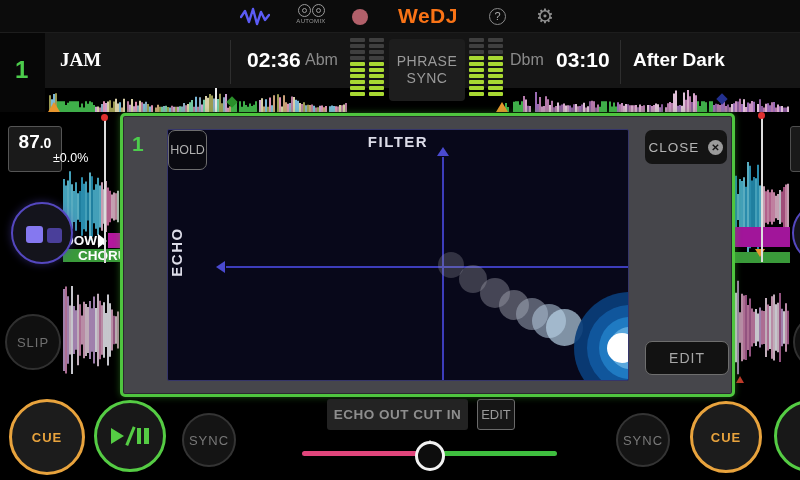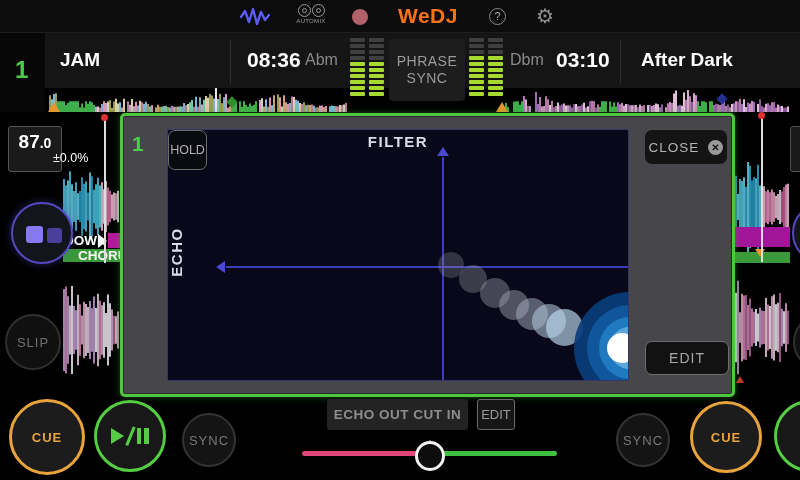--- a/index.html
+++ b/index.html
@@ -18,22 +18,22 @@
   .automix .lbl { font-size:6px; color:#9a9a9a; letter-spacing:.3px; margin-top:1px; }
   .rec-dot { left:352px; top:9px; width:16px; height:16px; border-radius:50%; background:#b2606a; }
   .help-btn { left:489px; top:8px; width:17px; height:17px; border:1.5px solid #8a8a8a; border-radius:50%; color:#aaa; font-size:11px; text-align:center; line-height:14px; }
   .gear { left:536px; top:4px; color:#8f8f8f; font-size:20px; }
 
   
   .deckband { position:absolute; left:45px; top:33px; width:755px; height:55px; background:#151515; }
   .left-black { position:absolute; left:0; top:33px; width:45px; height:79px; background:#070707; }
   .deck-num { position:absolute; left:15px; top:56px; color:#4ccc4c; font-size:24px; font-weight:bold; }
   .track-title { position:absolute; color:#fff; font-size:19px; font-weight:bold; }
-  .t1 { left:60px; top:49px; }
-  .t2 { left:633px; top:49px;margin-left:8px; }
+  .t1 { left:60px; top:49px;font-family:Liberation Serif, serif; }
+  .t2 { left:633px; top:49px; }
   .time { position:absolute; color:#fff; font-size:21px; font-weight:bold; }
   .time1 { left:247px; top:48px; }
   .time2 { left:556px; top:48px; }
   .keytxt { position:absolute; color:#8a8a8a; font-size:16px; }
   .key1 { left:305px; top:51px; }
   .key2 { left:510px; top:51px; }
   .vsep { position:absolute; width:1px; height:44px; top:40px; background:#2e2e2e; }
 
   .meter { position:absolute; top:38px; display:flex; gap:4px; }
   .meter .col { display:flex; flex-direction:column; gap:2px; }
@@ -135,21 +135,21 @@
     <div class="tb-item app-title">WeDJ</div>
     <div class="tb-item help-btn">?</div>
     <div class="tb-item gear">⚙</div>
   </div>
 
   <div class="deckband"></div>
   <div class="left-black"></div>
   <div class="deck-num">1</div>
   <div class="track-title t1">JAM</div>
   <div class="vsep" style="left:230px;"></div>
-  <div class="time time1">08:36</div>
+  <div class="time time1">02:36</div>
   <div class="keytxt key1">Abm</div>
   <div class="meter" id="meter1" style="left:350px;">
       <div class="col">
         <div class="seg" style="background: rgb(63, 63, 63);"></div>
         <div class="seg" style="background: rgb(63, 63, 63);"></div>
         <div class="seg" style="background: rgb(63, 63, 63);"></div>
         <div class="seg" style="background: rgb(63, 63, 63);"></div>
         <div class="seg" style="background: rgb(168, 216, 50);"></div>
         <div class="seg" style="background: rgb(168, 216, 50);"></div>
         <div class="seg" style="background: rgb(168, 216, 50);"></div>

